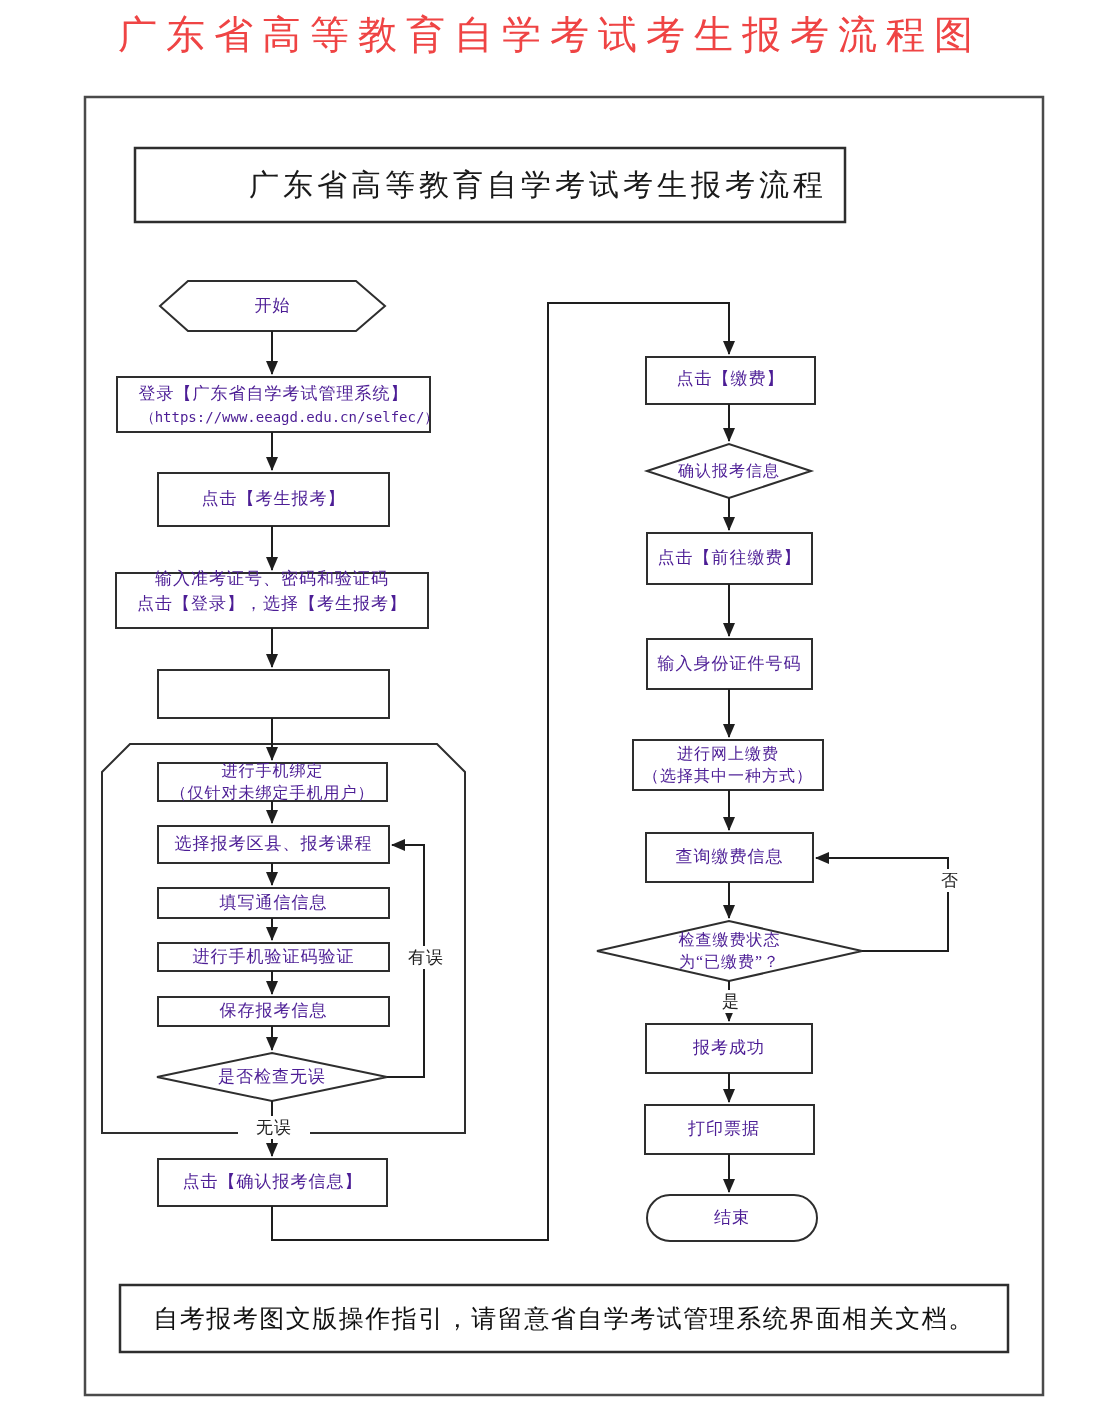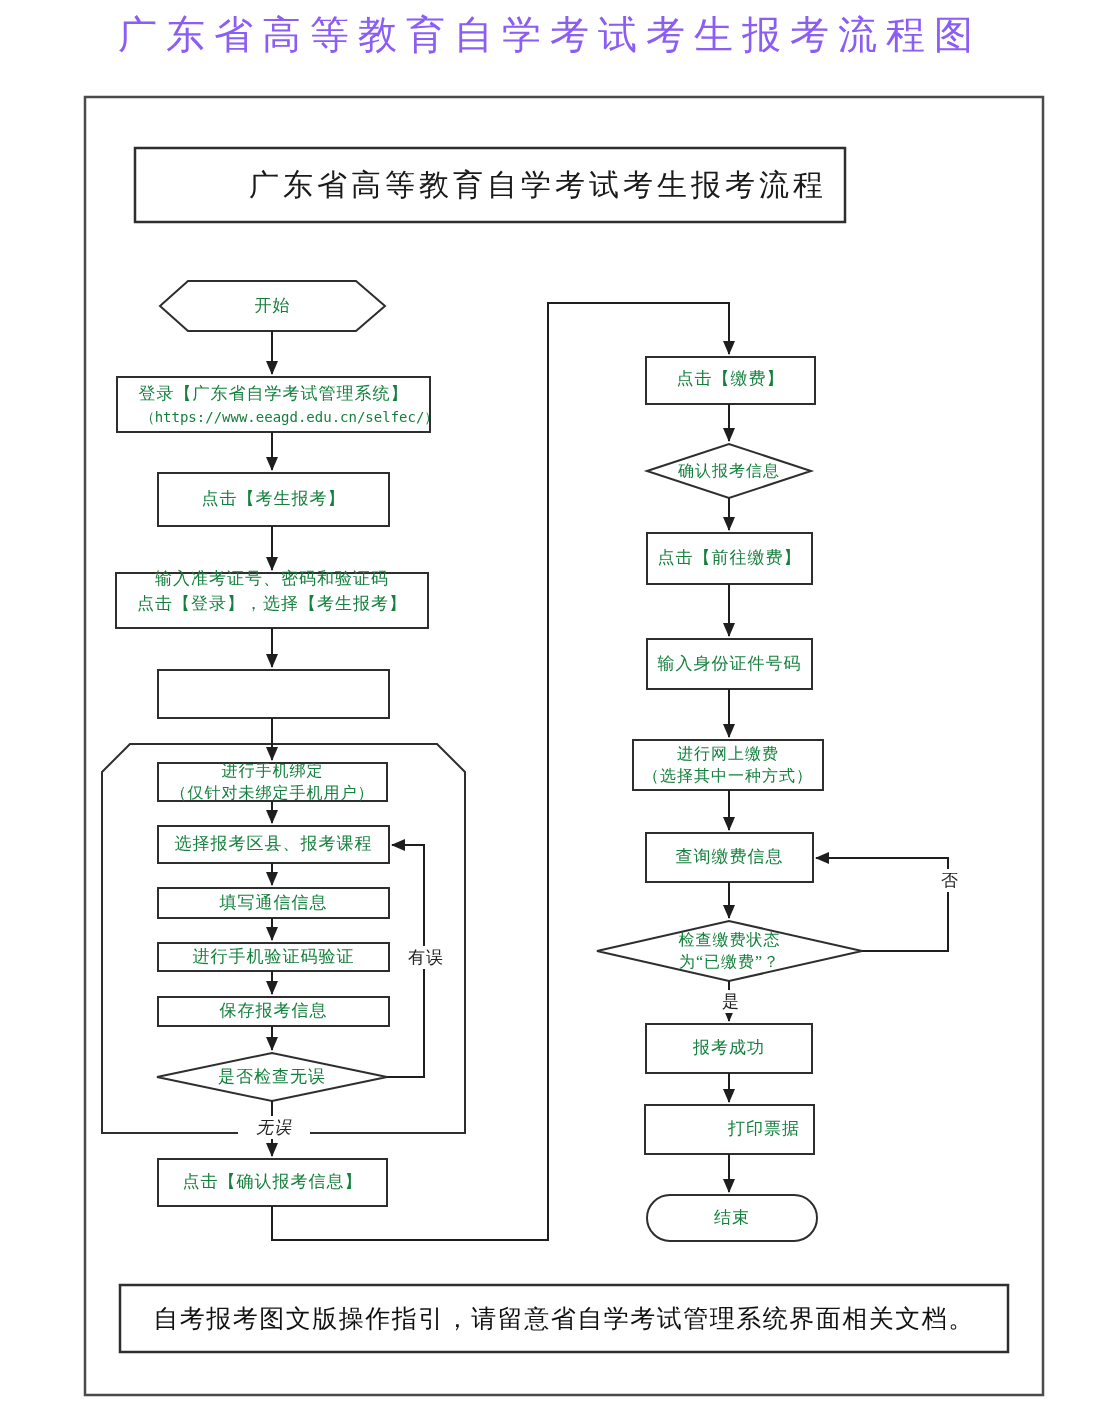--- a/index.html
+++ b/index.html
@@ -4,26 +4,26 @@
 <style>
   html,body{margin:0;padding:0;background:#fff;}
   #canvas{
     position:relative;width:1100px;height:1402px;margin:0 auto;background:#fff;
     font-family:"Liberation Serif","DejaVu Serif",serif;color:#1d1d1d;
   }
   #flow-svg{position:absolute;left:0;top:0;z-index:1;}
   .lbl{
     position:absolute;z-index:2;display:flex;flex-direction:column;
     align-items:center;justify-content:center;text-align:left;
-    font-size:17px;letter-spacing:1px;line-height:1.45;color:#15803d;
+    font-size:17px;letter-spacing:1px;line-height:1.45;color:#4c1d95;
   }
   .lbl .l2{display:block;}
   .page-title{
     position:absolute;left:0;top:8px;width:100%;text-align:center;z-index:2;
-    font-size:39px;letter-spacing:9px;color:#8b5cf6;font-weight:400;
+    font-size:39px;letter-spacing:9px;color:#ef4444;font-weight:400;
   }
   .chart-title{
     position:absolute;left:135px;top:148px;width:710px;height:74px;z-index:2;
     display:flex;align-items:center;justify-content:center;
     font-size:30px;letter-spacing:4px;color:#1a1a1a;padding-left:48px;
   }
   .url{font-family:"DejaVu Sans Mono","Liberation Mono",monospace;font-size:14px;letter-spacing:0;margin-left:32px;}
   .edge-lbl{
     position:absolute;z-index:3;background:#fff;padding:0 2px;
     font-size:17px;color:#222;text-align:center;letter-spacing:1px;
@@ -159,24 +159,24 @@
 
   <div class="lbl" style="left:646px;top:833px;width:167px;height:49px;">查询缴费信息</div>
 
   <div class="lbl" style="left:597px;top:921px;width:265px;height:60px;font-size:16px;line-height:1.4;">
     <span>检查缴费状态</span>
     <span class="l2">为“已缴费”？</span>
   </div>
 
   <div class="lbl" style="left:646px;top:1024px;width:166px;height:49px;">报考成功</div>
 
-  <div class="lbl" style="left:645px;top:1105px;width:158px;height:49px;margin-left:40px;">打印票据</div>
+  <div class="lbl" style="left:645px;top:1105px;width:158px;height:49px;">打印票据</div>
 
   <div class="lbl" style="left:647px;top:1195px;width:170px;height:46px;">结束</div>
 
   <div class="edge-lbl" style="left:390px;top:946px;width:68px;">有误</div>
-  <div class="edge-lbl" style="left:238px;top:1116px;width:68px;font-style:italic;">无误</div>
+  <div class="edge-lbl" style="left:238px;top:1116px;width:68px;">无误</div>
   <div class="edge-lbl" style="left:712px;top:990px;width:34px;">是</div>
   <div class="edge-lbl" style="left:931px;top:869px;width:34px;">否</div>
 
   <div class="note">自考报考图文版操作指引，请留意省自学考试管理系统界面相关文档。</div>
 
 </div>
 
 </body></html>

